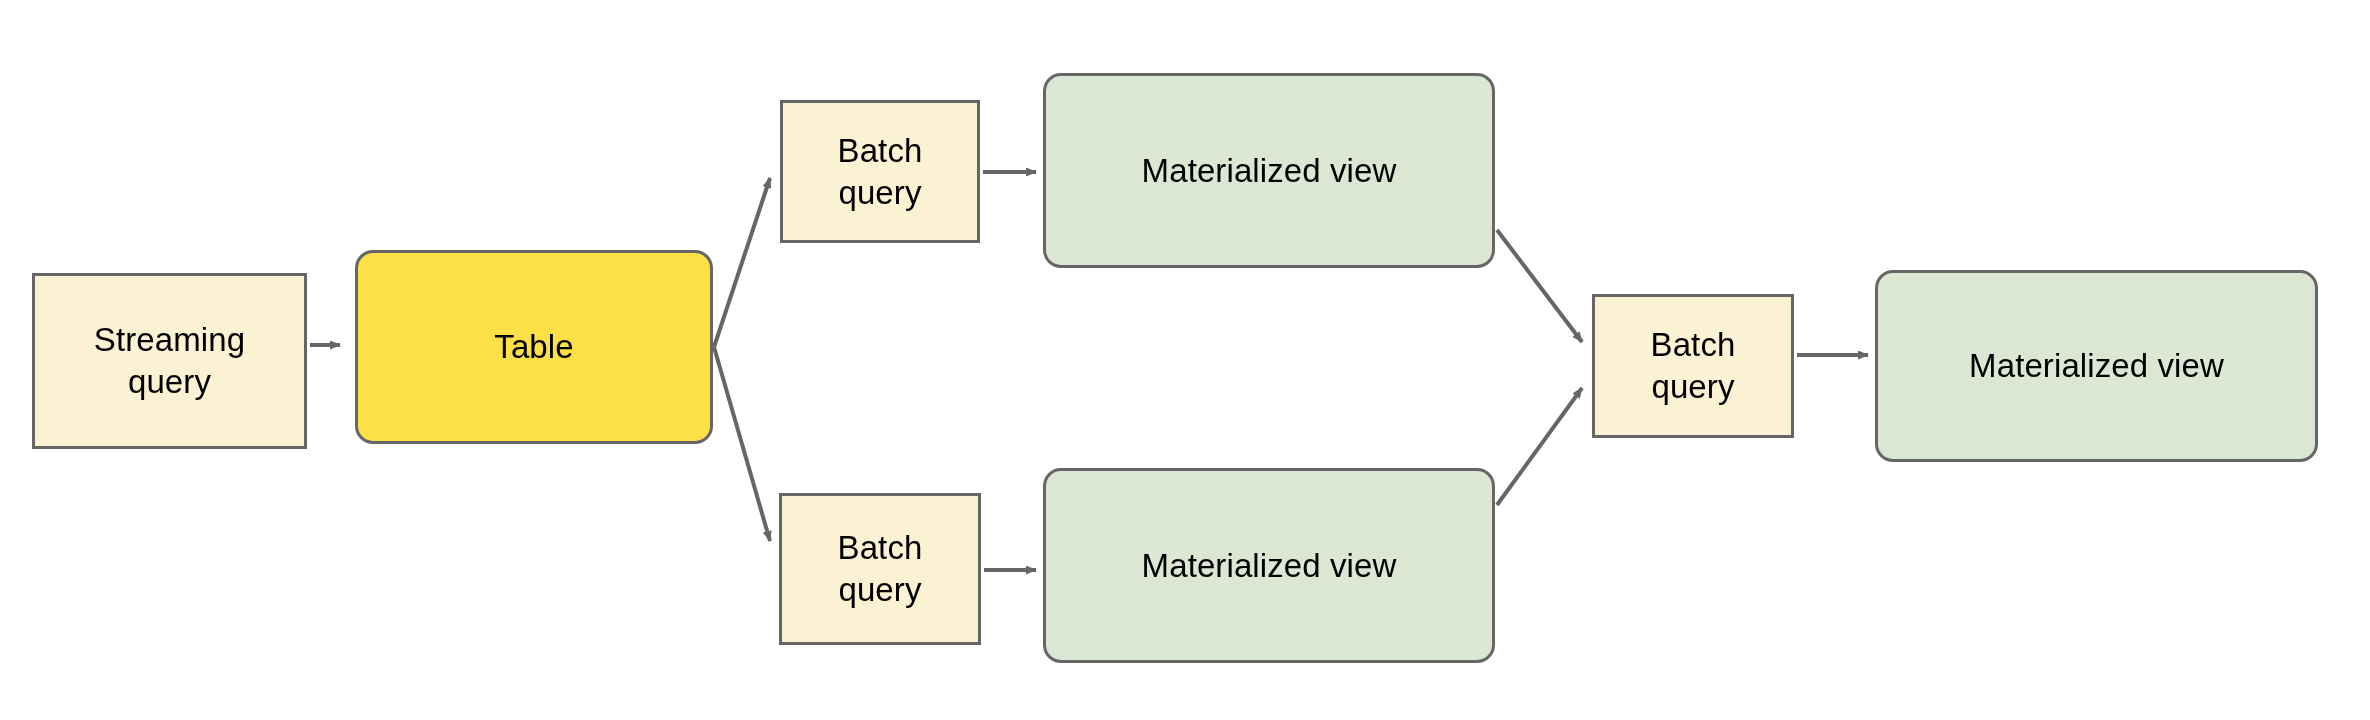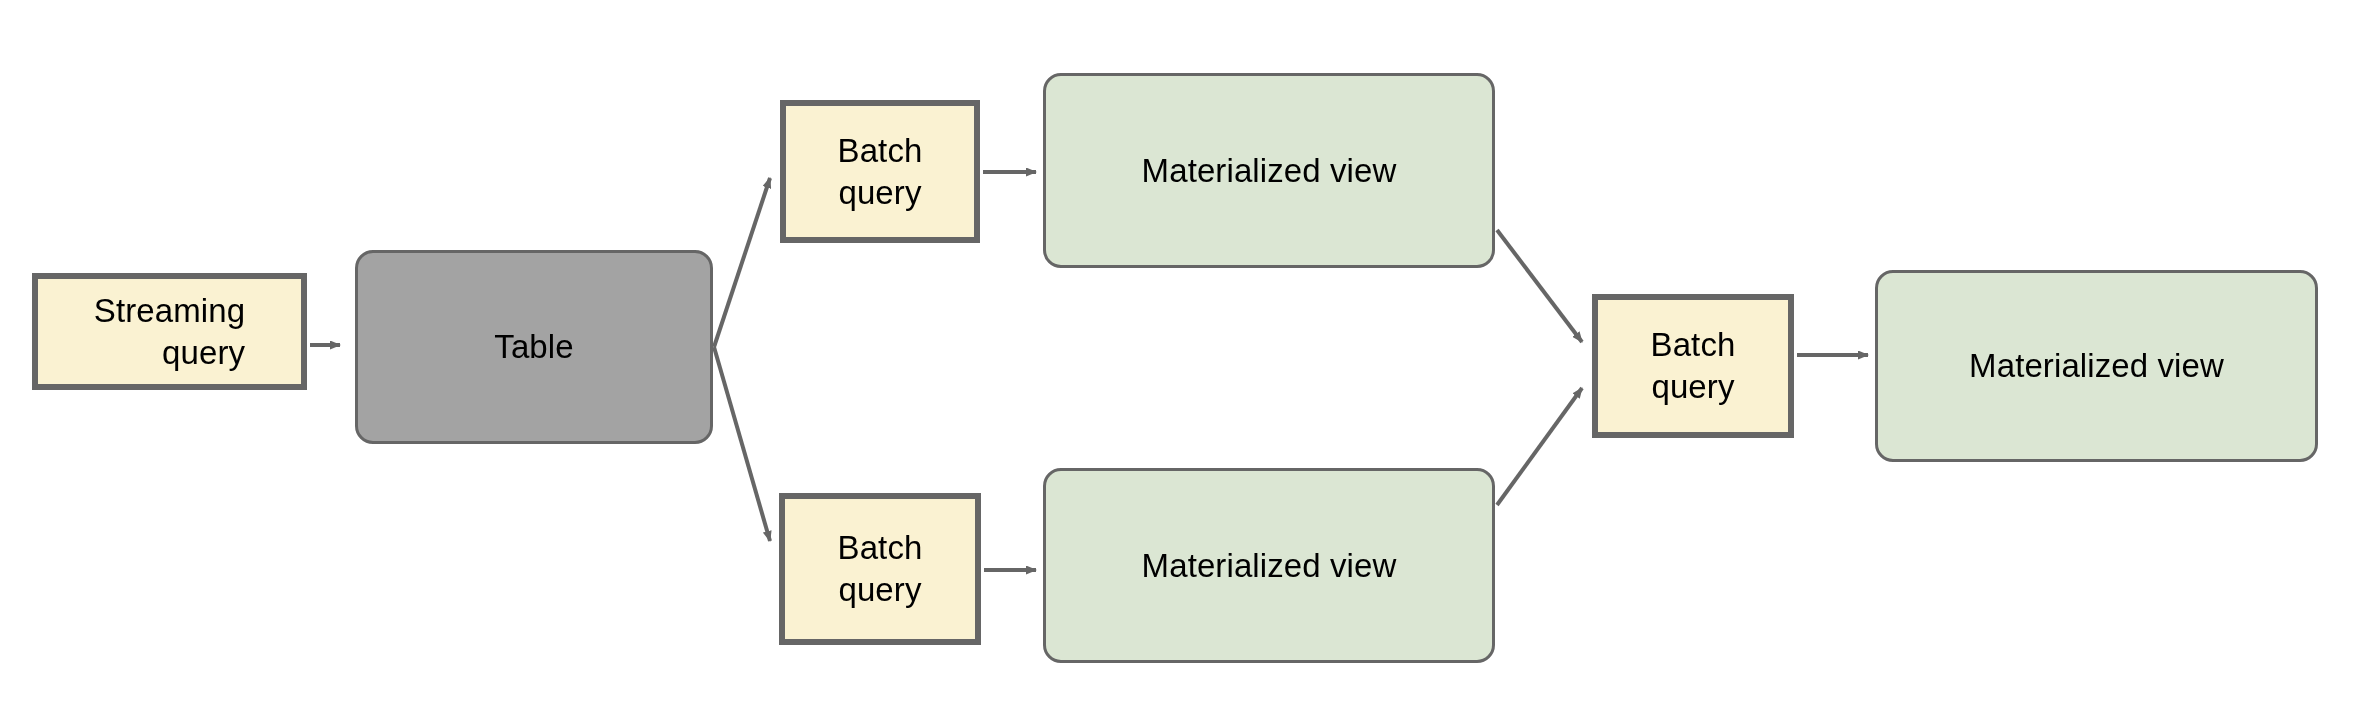--- a/index.html
+++ b/index.html
@@ -39,21 +39,21 @@
     letter-spacing: 0.1px;
     z-index: 2;
   }
   .node .node-label {
     display: block;
     white-space: pre-line;
     padding: 0 6px;
   }
   .node-yellow {
     background: #faf2d2;
-    border: 6px solid #3b82f6;
+    border: 3px solid #3b82f6;
     border-radius: 0;
   }
   .node-green {
     background: #dbe6d3;
     border: 3px solid #666666;
     border-radius: 18px;
   }
 </style>
 </head>
 <body>
@@ -77,26 +77,26 @@
 
     <polyline class="edge" fill="none" stroke="#666666" stroke-width="4" marker-end="url(#arrowhead)" points="984,570 1036,570"></polyline>
 
     <polyline class="edge" fill="none" stroke="#666666" stroke-width="4" marker-end="url(#arrowhead)" points="1497,230 1582,342"></polyline>
 
     <polyline class="edge" fill="none" stroke="#666666" stroke-width="4" marker-end="url(#arrowhead)" points="1497,505 1582,388"></polyline>
 
     <polyline class="edge" fill="none" stroke="#666666" stroke-width="4" marker-end="url(#arrowhead)" points="1797,355 1868,355"></polyline>
   </svg>
 
-  <div class="node node-yellow" style="left: 32px; top: 273px; width: 275px; height: 117px; background: rgb(250, 242, 210); border-color: rgb(102, 102, 102); text-align: right;">
+  <div class="node node-yellow" style="left: 32px; top: 273px; width: 275px; height: 176px; background: rgb(250, 242, 210); border-color: rgb(102, 102, 102);">
     <span class="node-label">Streaming
 query</span>
   </div>
 
-  <div class="node node-green" style="left: 355px; top: 250px; width: 358px; height: 194px; background: #a3a3a3; border-color: rgb(102, 102, 102);">
+  <div class="node node-green" style="left: 355px; top: 250px; width: 358px; height: 194px; background: #fde047; border-color: rgb(102, 102, 102);">
     <span class="node-label">Table</span>
   </div>
 
   <div class="node node-yellow" style="left: 780px; top: 100px; width: 200px; height: 143px; background: rgb(250, 242, 210); border-color: rgb(102, 102, 102);">
     <span class="node-label">Batch
 query</span>
   </div>
 
   <div class="node node-green" style="left: 1043px; top: 73px; width: 452px; height: 195px; background: rgb(219, 230, 211); border-color: rgb(102, 102, 102);">
     <span class="node-label">Materialized view</span>

